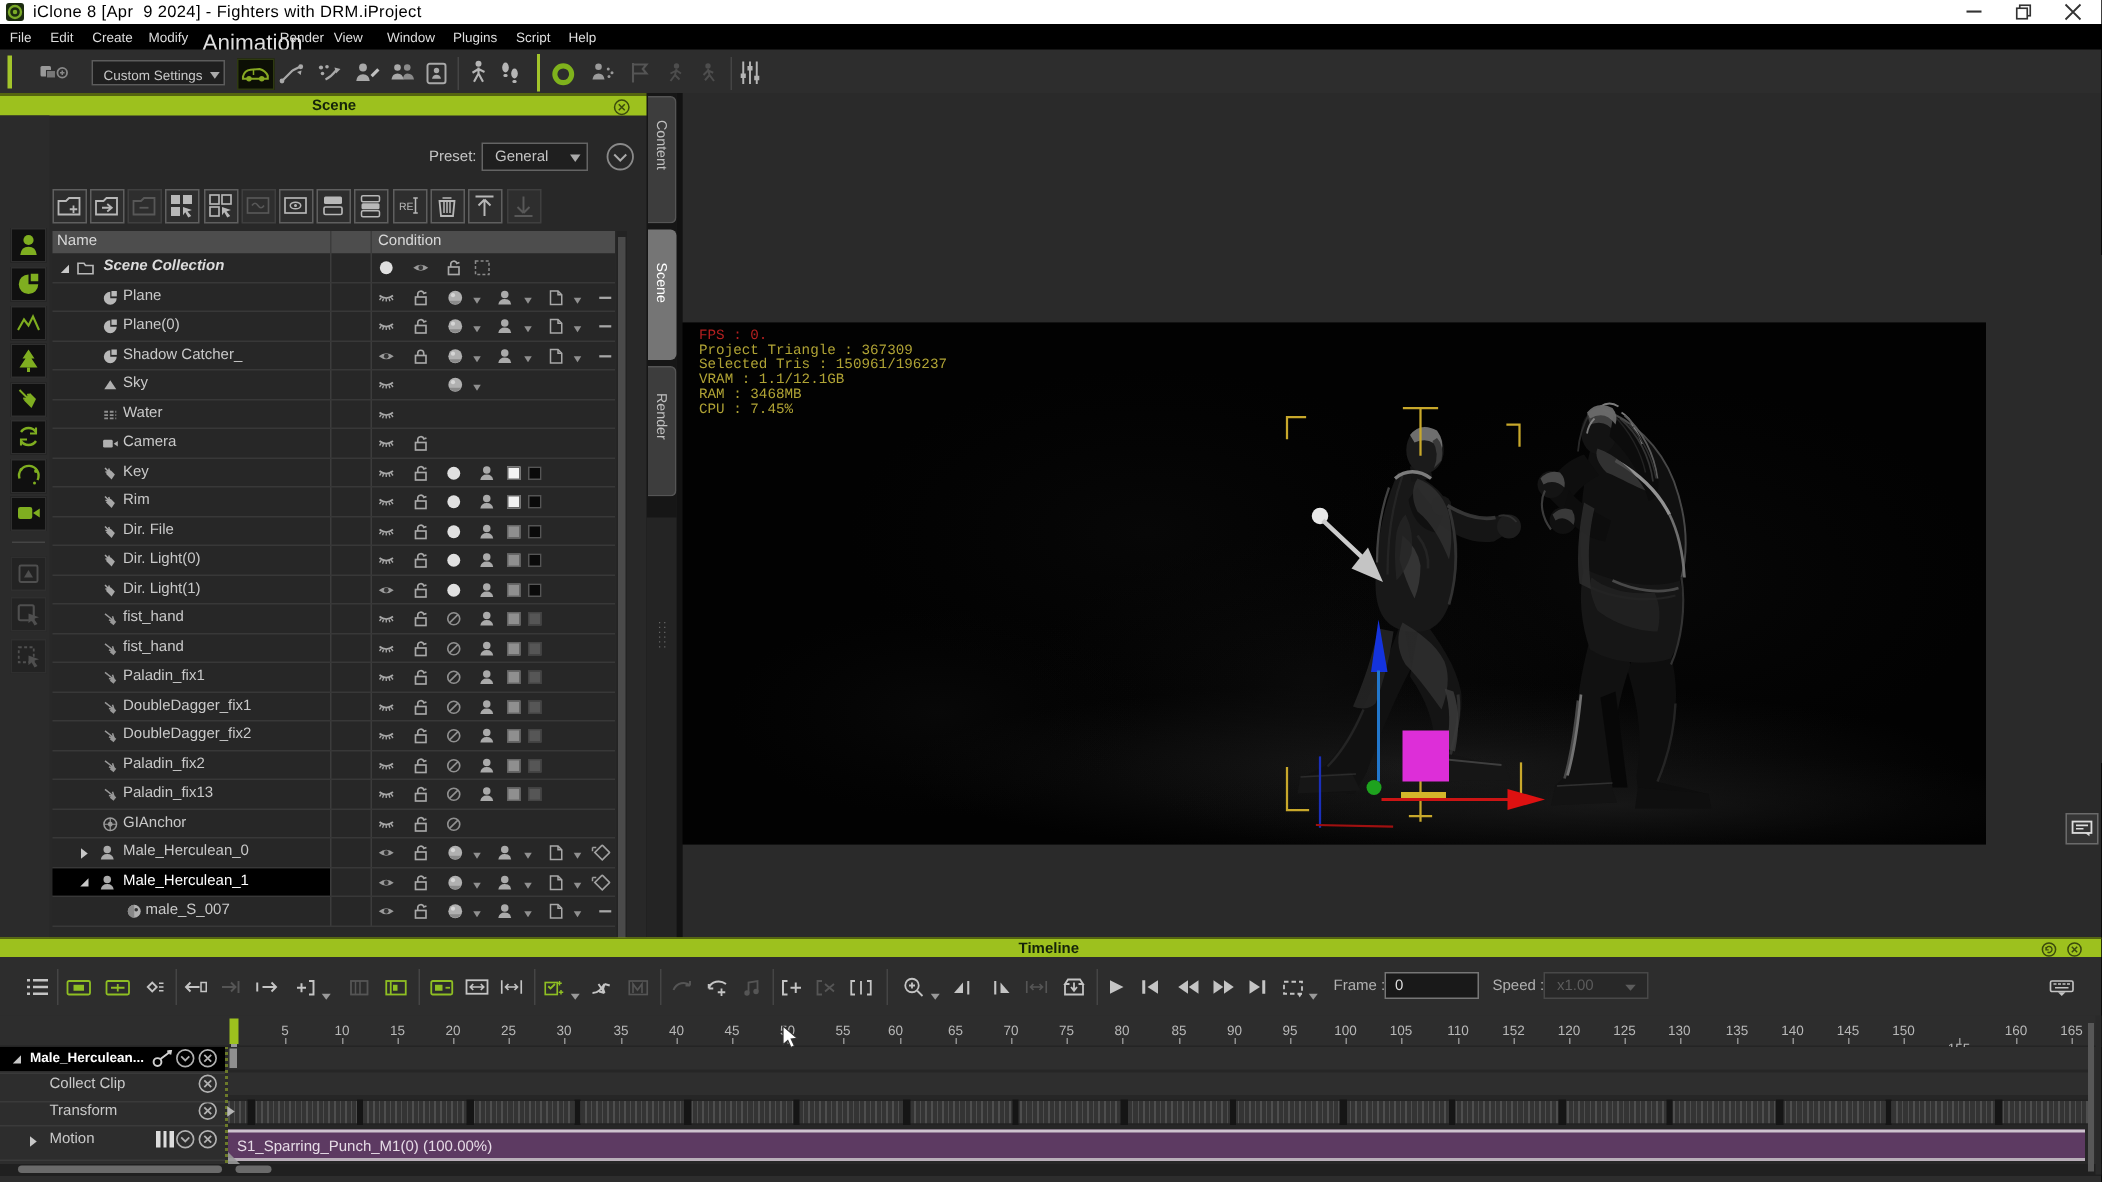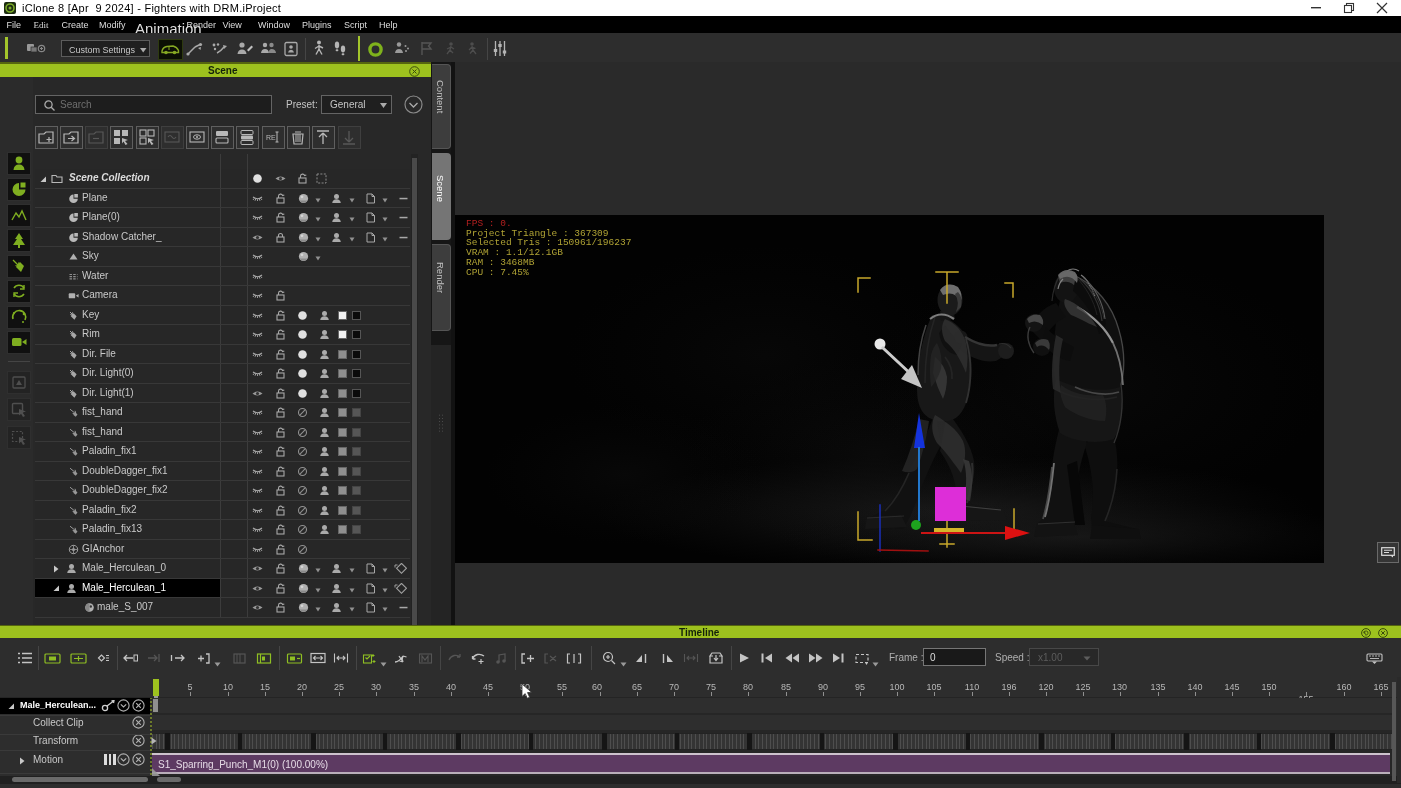--- a/index.html
+++ b/index.html
@@ -127,21 +127,21 @@
  <svg class="ic" style="left:1344px;top:3px" width="10" height="10">
       <rect x="2.5" y="0.5" width="7" height="7" fill="#fff" stroke="#333" stroke-width="1.1"></rect>
       <rect x="0.5" y="2.5" width="7" height="7" fill="#fff" stroke="#333" stroke-width="1.1"></rect>
     </svg>
  <svg class="ic" style="left:1377px;top:3px" width="10" height="10">
       <path d="M0 0 L10 10 M10 0 L0 10" stroke="#333" stroke-width="1.2"></path>
     </svg>
 </div>
 <div class="abs" style="left:0;top:16px;width:1401px;height:17px;background:#000;">
     <div class="tx" style="left:6.5px;top:3.5px;font-size:9px;color:#dedede;">File</div>
-    <div class="tx" style="left:33.5px;top:3.5px;font-size:9px;color:#dedede;font-family:Liberation Serif, serif;">Edit</div>
+    <div class="tx" style="left:33.5px;top:3.5px;font-size:9px;color:#dedede;">Edit</div>
     <div class="tx" style="left:61.5px;top:3.5px;font-size:9px;color:#dedede;">Create</div>
     <div class="tx" style="left:99px;top:3.5px;font-size:9px;color:#dedede;">Modify</div>
     <div class="tx" style="left:135px;top:3.5px;font-size:15px;color:#dedede;">Animation</div>
     <div class="tx" style="left:186.5px;top:3.5px;font-size:9px;color:#dedede;">Render</div>
     <div class="tx" style="left:222.5px;top:3.5px;font-size:9px;color:#dedede;">View</div>
     <div class="tx" style="left:258px;top:3.5px;font-size:9px;color:#dedede;">Window</div>
     <div class="tx" style="left:302px;top:3.5px;font-size:9px;color:#dedede;">Plugins</div>
     <div class="tx" style="left:344px;top:3.5px;font-size:9px;color:#dedede;">Script</div>
     <div class="tx" style="left:379px;top:3.5px;font-size:9px;color:#dedede;">Help</div>
   </div>
@@ -389,27 +389,20 @@
     <path d="M9 8.3 L12 10.5 L12 8.3 Z" fill="#ddd"></path>
   </svg>
 <div class="abs" style="left:0;top:62px;width:451px;height:563px;background:#282828;">
     <div class="abs" style="left:0;top:0;width:433px;height:15px;background:#9dc11e;border-top:2px solid #55650f;">
  <div class="tx" style="left:208px;top:1px;font-size:10px;font-weight:bold;color:#14230a;">Scene</div>
  <svg class="ic" style="left:409px;top:2px" width="11" height="11">
         <circle cx="5.5" cy="5.5" r="4.8" fill="none" stroke="#3a4a0c" stroke-width="1"></circle>
         <path d="M3.5 3.5 L7.5 7.5 M7.5 3.5 L3.5 7.5" stroke="#3a4a0c" stroke-width="1"></path>
       </svg>
 </div>
-    <div class="abs" style="left:35px;top:33px;width:237px;height:19px;background:#1d1d1d;border:1px solid #646464;">
- <svg class="ic" style="left:8px;top:4px" width="12" height="12">
-        <circle cx="4.5" cy="4.5" r="3.6" fill="none" stroke="#aaa" stroke-width="1.3"></circle>
-        <path d="M7.2 7.2 L10.5 10.5" stroke="#aaa" stroke-width="1.3"></path>
-      </svg>
- <div class="tx" style="left:24px;top:3px;font-size:10px;color:#6f6f6f;">Search</div>
-    </div>
     <div class="tx" style="left:286px;top:37px;font-size:10px;color:#c5c5c5;">Preset:</div>
     <div class="abs" style="left:321px;top:33px;width:71px;height:19px;background:#1f1f1f;border:1px solid #646464;">
  <div class="tx" style="left:8px;top:3px;font-size:10px;color:#c5c5c5;">General</div>
  <svg class="ic" style="left:58px;top:7px" width="8" height="6">
         <path d="M0 0 L7 0 L3.5 5 Z" fill="#aaa"></path>
       </svg>
     </div>
     <svg class="ic" style="left:404px;top:33px" width="19" height="19">
       <circle cx="9.5" cy="9.5" r="8.5" fill="none" stroke="#8a8a8a" stroke-width="1.2"></circle>
       <path d="M5.5 8 L9.5 12 L13.5 8" fill="none" stroke="#aaa" stroke-width="1.3"></path>
@@ -476,20 +469,24 @@
       <path d="M5 3 h6 M6 5 v8 M8 5 v8 M10 5 v8" stroke="#b8b8b8" stroke-width="1"></path>
     </svg>
     <div class="abs" style="left:312px;top:64px;width:23px;height:23px;background:#2e2e2e;border:1px solid #5f5f5f;"></div>
     <svg class="ic" style="left:315px;top:67px" width="17" height="17">
       <path d="M2 2 h12 M8 4 v11 M8 4 l-4 4 M8 4 l4 4" stroke="#b8b8b8" stroke-width="1.3" fill="none"></path>
     </svg>
     <div class="abs" style="left:338px;top:64px;width:23px;height:23px;background:#2e2e2e;border:1px solid #3f3f3f;"></div>
     <svg class="ic" style="left:341px;top:67px" width="17" height="17">
       <path d="M2 15 h12 M8 13 v-11 M8 13 l-4 -4 M8 13 l4 -4" stroke="#585858" stroke-width="1.3" fill="none"></path>
     </svg>
+    <div class="abs" style="left:35px;top:92px;width:375px;height:15px;background:#4d4d4d;">
+      <div class="tx" style="left:3px;top:1px;font-size:10px;color:#d8d8d8;">Name</div>
+      <div class="tx" style="left:217px;top:1px;font-size:10px;color:#d8d8d8;">Condition</div>
+    </div>
     <div class="abs" style="left:35px;top:107px;width:375px;height:448px;background:#272727;"></div>
     <div class="abs" style="left:220px;top:92px;width:1px;height:464px;background:#3c3c3c;"></div>
     <div class="abs" style="left:247px;top:92px;width:1px;height:464px;background:#3c3c3c;"></div>
     <div class="abs" style="left:35px;top:125.5px;width:375px;height:1px;background:#383838;"></div>
     <div class="abs" style="left:35px;top:145.0px;width:375px;height:1px;background:#383838;"></div>
     <div class="abs" style="left:35px;top:164.5px;width:375px;height:1px;background:#383838;"></div>
     <div class="abs" style="left:35px;top:184.0px;width:375px;height:1px;background:#383838;"></div>
     <div class="abs" style="left:35px;top:203.5px;width:375px;height:1px;background:#383838;"></div>
     <div class="abs" style="left:35px;top:223.0px;width:375px;height:1px;background:#383838;"></div>
     <div class="abs" style="left:35px;top:242.5px;width:375px;height:1px;background:#383838;"></div>
@@ -1262,21 +1259,21 @@
     <div class="tx" style="left:815px;top:44px;width:16px;text-align:center;font-size:9px;color:#b8b8b8;">90</div>
     <div class="abs" style="left:823px;top:54px;width:1px;height:4px;background:#909090;"></div>
     <div class="tx" style="left:852px;top:44px;width:16px;text-align:center;font-size:9px;color:#b8b8b8;">95</div>
     <div class="abs" style="left:860px;top:54px;width:1px;height:4px;background:#909090;"></div>
     <div class="tx" style="left:889px;top:44px;width:16px;text-align:center;font-size:9px;color:#b8b8b8;">100</div>
     <div class="abs" style="left:897px;top:54px;width:1px;height:4px;background:#909090;"></div>
     <div class="tx" style="left:926px;top:44px;width:16px;text-align:center;font-size:9px;color:#b8b8b8;">105</div>
     <div class="abs" style="left:934px;top:54px;width:1px;height:4px;background:#909090;"></div>
     <div class="tx" style="left:964px;top:44px;width:16px;text-align:center;font-size:9px;color:#b8b8b8;">110</div>
     <div class="abs" style="left:972px;top:54px;width:1px;height:4px;background:#909090;"></div>
-    <div class="tx" style="left:1001px;top:44px;width:16px;text-align:center;font-size:9px;color:#b8b8b8;">196</div>
+    <div class="tx" style="left:1001px;top:44px;width:16px;text-align:center;font-size:9px;color:#b8b8b8;">152</div>
     <div class="abs" style="left:1009px;top:54px;width:1px;height:4px;background:#909090;"></div>
     <div class="tx" style="left:1038px;top:44px;width:16px;text-align:center;font-size:9px;color:#b8b8b8;">120</div>
     <div class="abs" style="left:1046px;top:54px;width:1px;height:4px;background:#909090;"></div>
     <div class="tx" style="left:1075px;top:44px;width:16px;text-align:center;font-size:9px;color:#b8b8b8;">125</div>
     <div class="abs" style="left:1083px;top:54px;width:1px;height:4px;background:#909090;"></div>
     <div class="tx" style="left:1112px;top:44px;width:16px;text-align:left;font-size:9px;color:#b8b8b8;">130</div>
     <div class="abs" style="left:1120px;top:54px;width:1px;height:4px;background:#909090;"></div>
     <div class="tx" style="left:1150px;top:44px;width:16px;text-align:center;font-size:9px;color:#b8b8b8;">135</div>
     <div class="abs" style="left:1158px;top:54px;width:1px;height:4px;background:#909090;"></div>
     <div class="tx" style="left:1187px;top:44px;width:16px;text-align:center;font-size:9px;color:#b8b8b8;">140</div>

